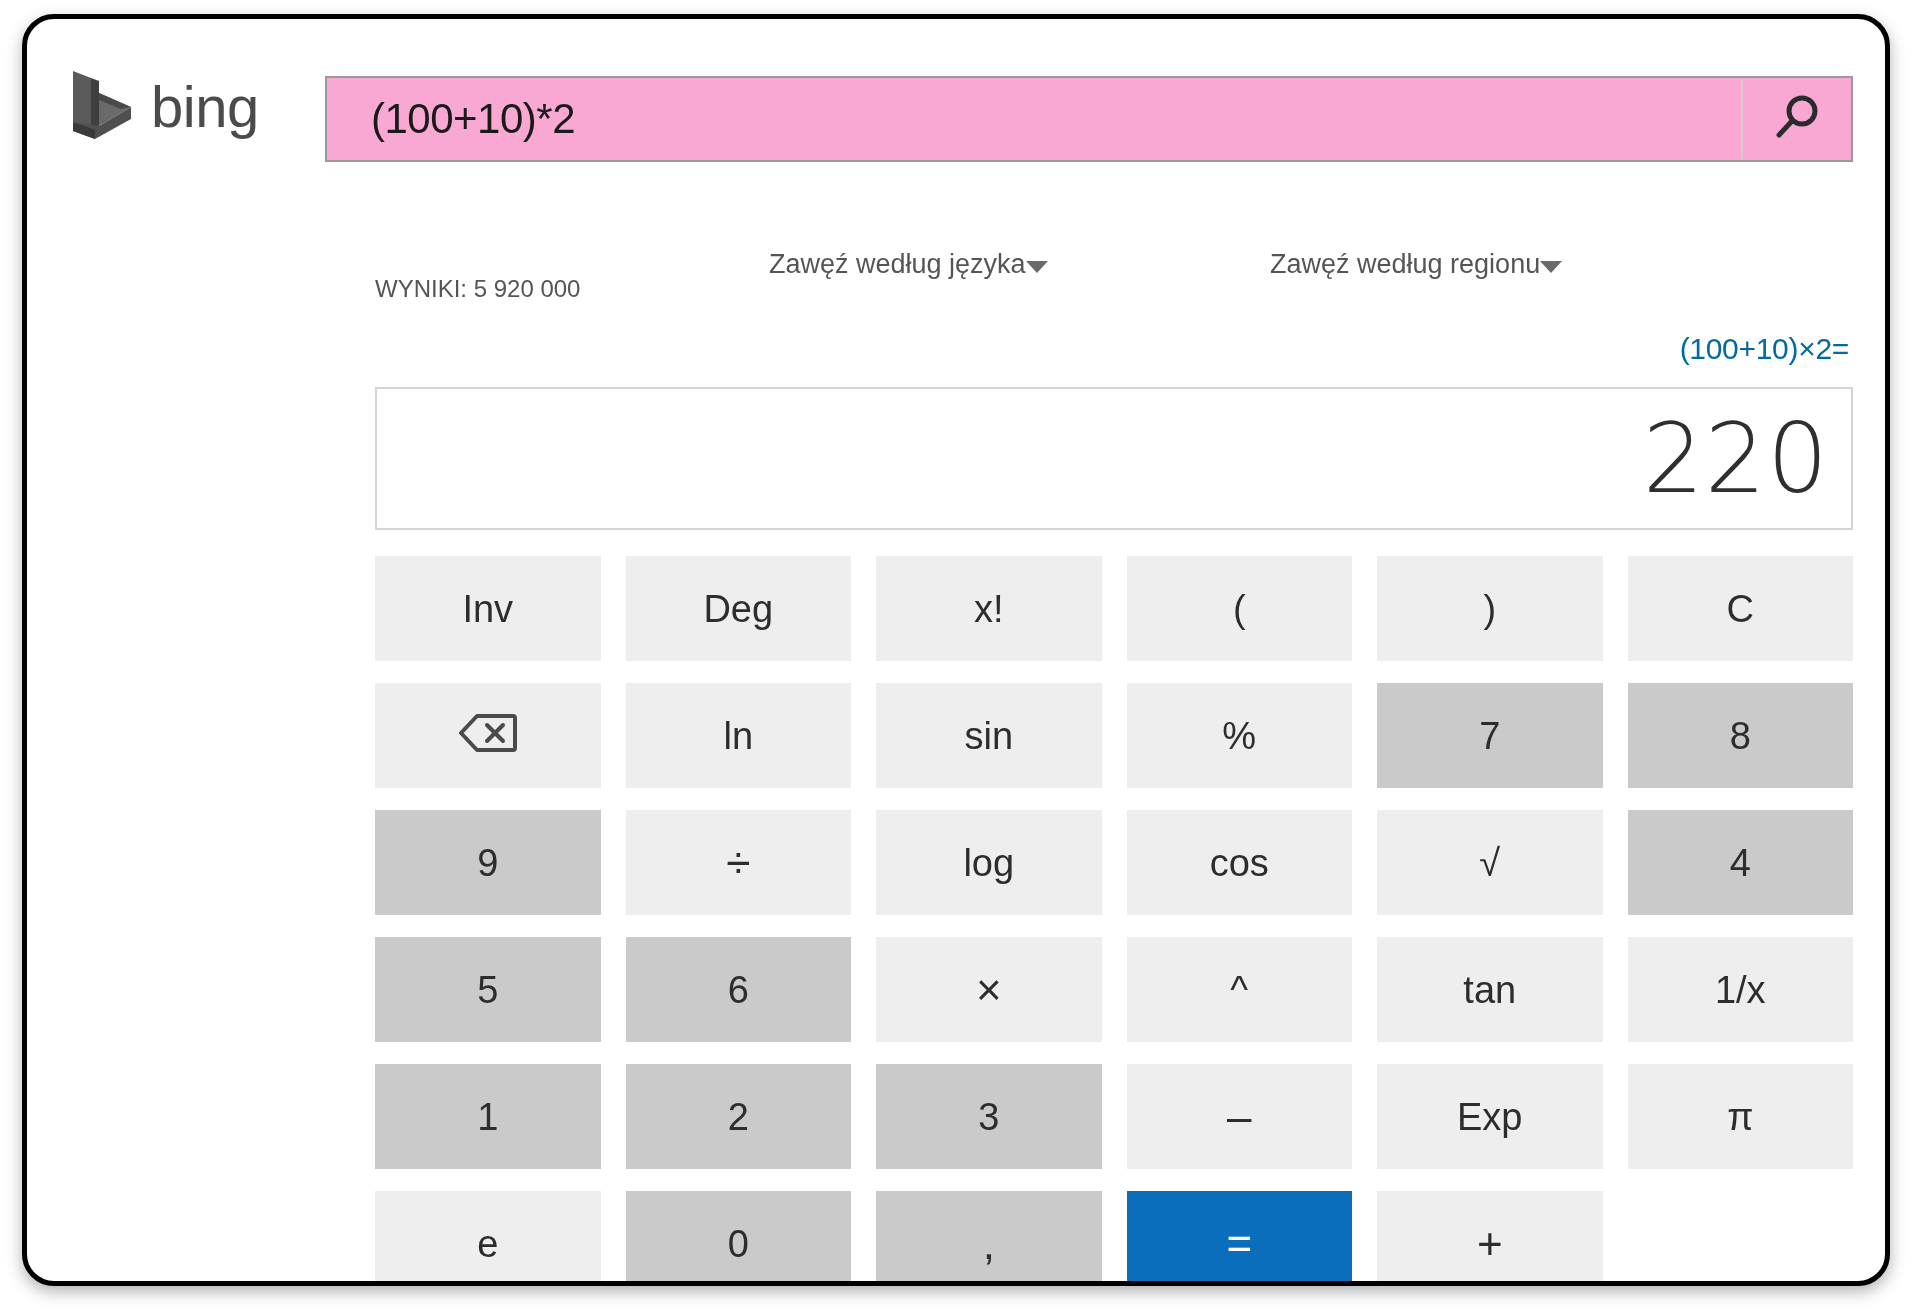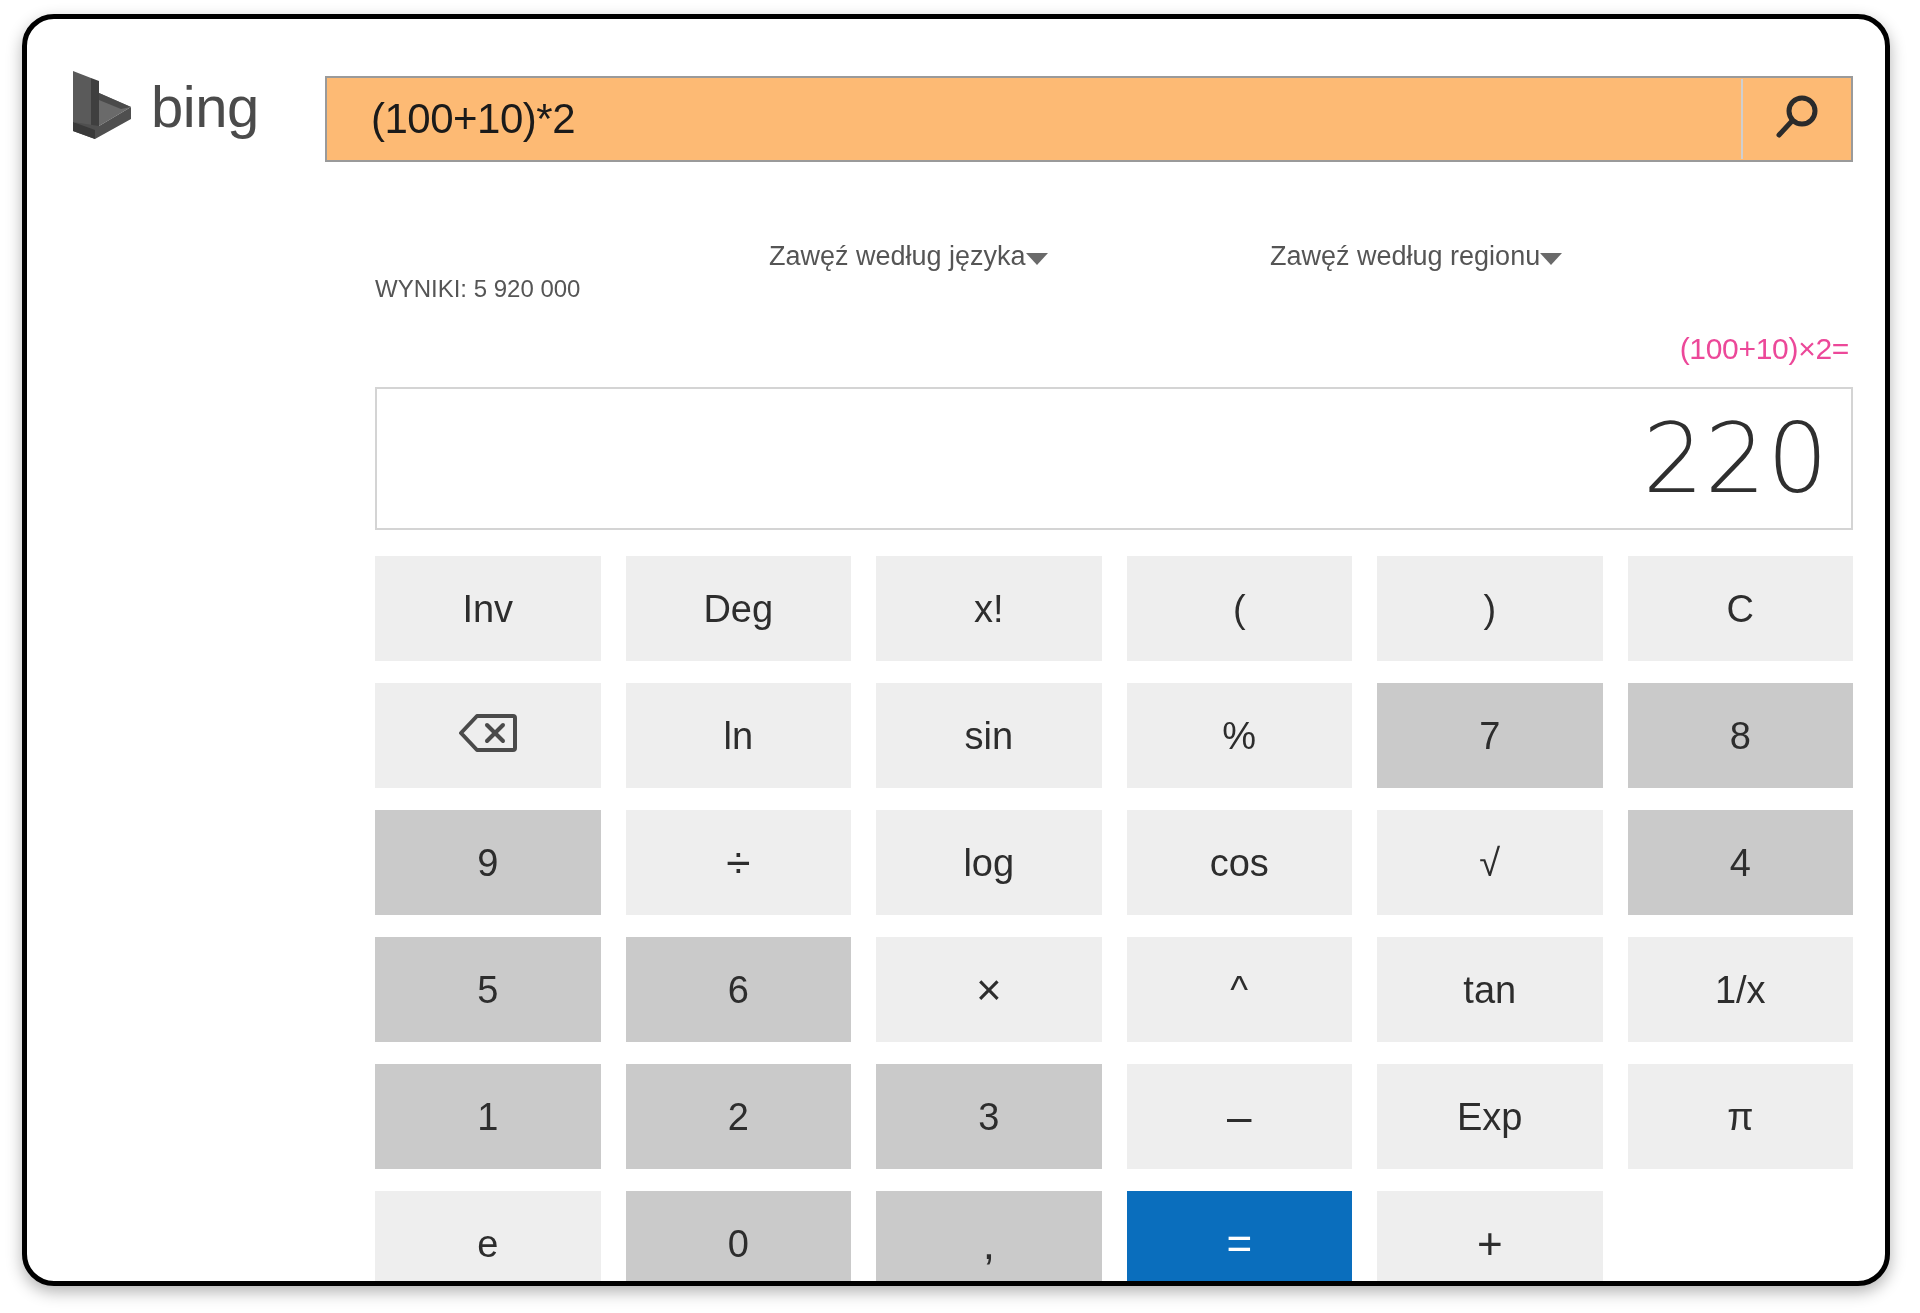--- a/index.html
+++ b/index.html
@@ -55,21 +55,21 @@
   }
 
   #search-box {
     position: absolute;
     left: 298px;
     top: 57px;
     width: 1528px;
     height: 86px;
     box-sizing: border-box;
     border: 2px solid #9a9a9a;
-    background: #fdba74;
+    background: #f9a8d4;
     display: flex;
     align-items: center;
   }
   #search-input {
     flex: 1 1 auto;
     border: none;
     outline: none;
     background: transparent;
     font-family: "Liberation Sans", sans-serif;
     font-size: 42px;
@@ -111,21 +111,21 @@
     position: absolute;
     left: 348px;
     top: 16px;
     white-space: nowrap;
     font-size: 24px;
     color: #555555;
     margin-top: 18px;
   }
   .filter-dropdown {
     position: absolute;
-    top: 0;
+    top: 8px;
     display: flex;
     align-items: center;
     gap: 0;
     cursor: pointer;
     white-space: nowrap;
     color: #555555;
     font-size: 27px;
   }
   #filter-language { left: 742px; }
   #filter-region   { left: 1243px; justify-content: flex-end; }
@@ -141,21 +141,21 @@
   
   #calculator {
     position: absolute;
     left: 348px;
     top: 310px;
     width: 1478px;
   }
   #expression-label {
     text-align: right;
     font-size: 30px;
-    color: #ec4899;
+    color: #0369a1;
     padding-right: 4px;
     height: 40px;
     line-height: 40px;
     letter-spacing: -0.3px;
   }
   #display {
     margin-top: 18px;
     height: 143px;
     box-sizing: border-box;
     border: 2px solid #d4d4d4;

